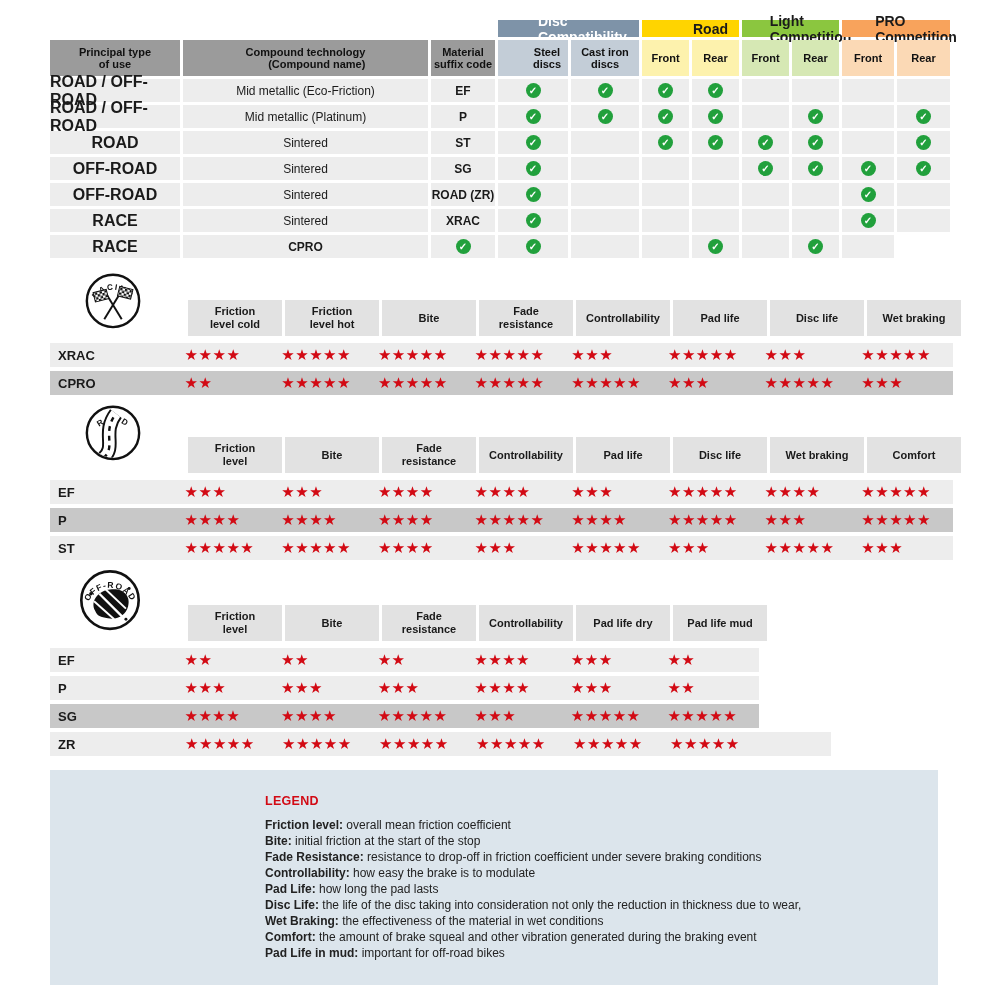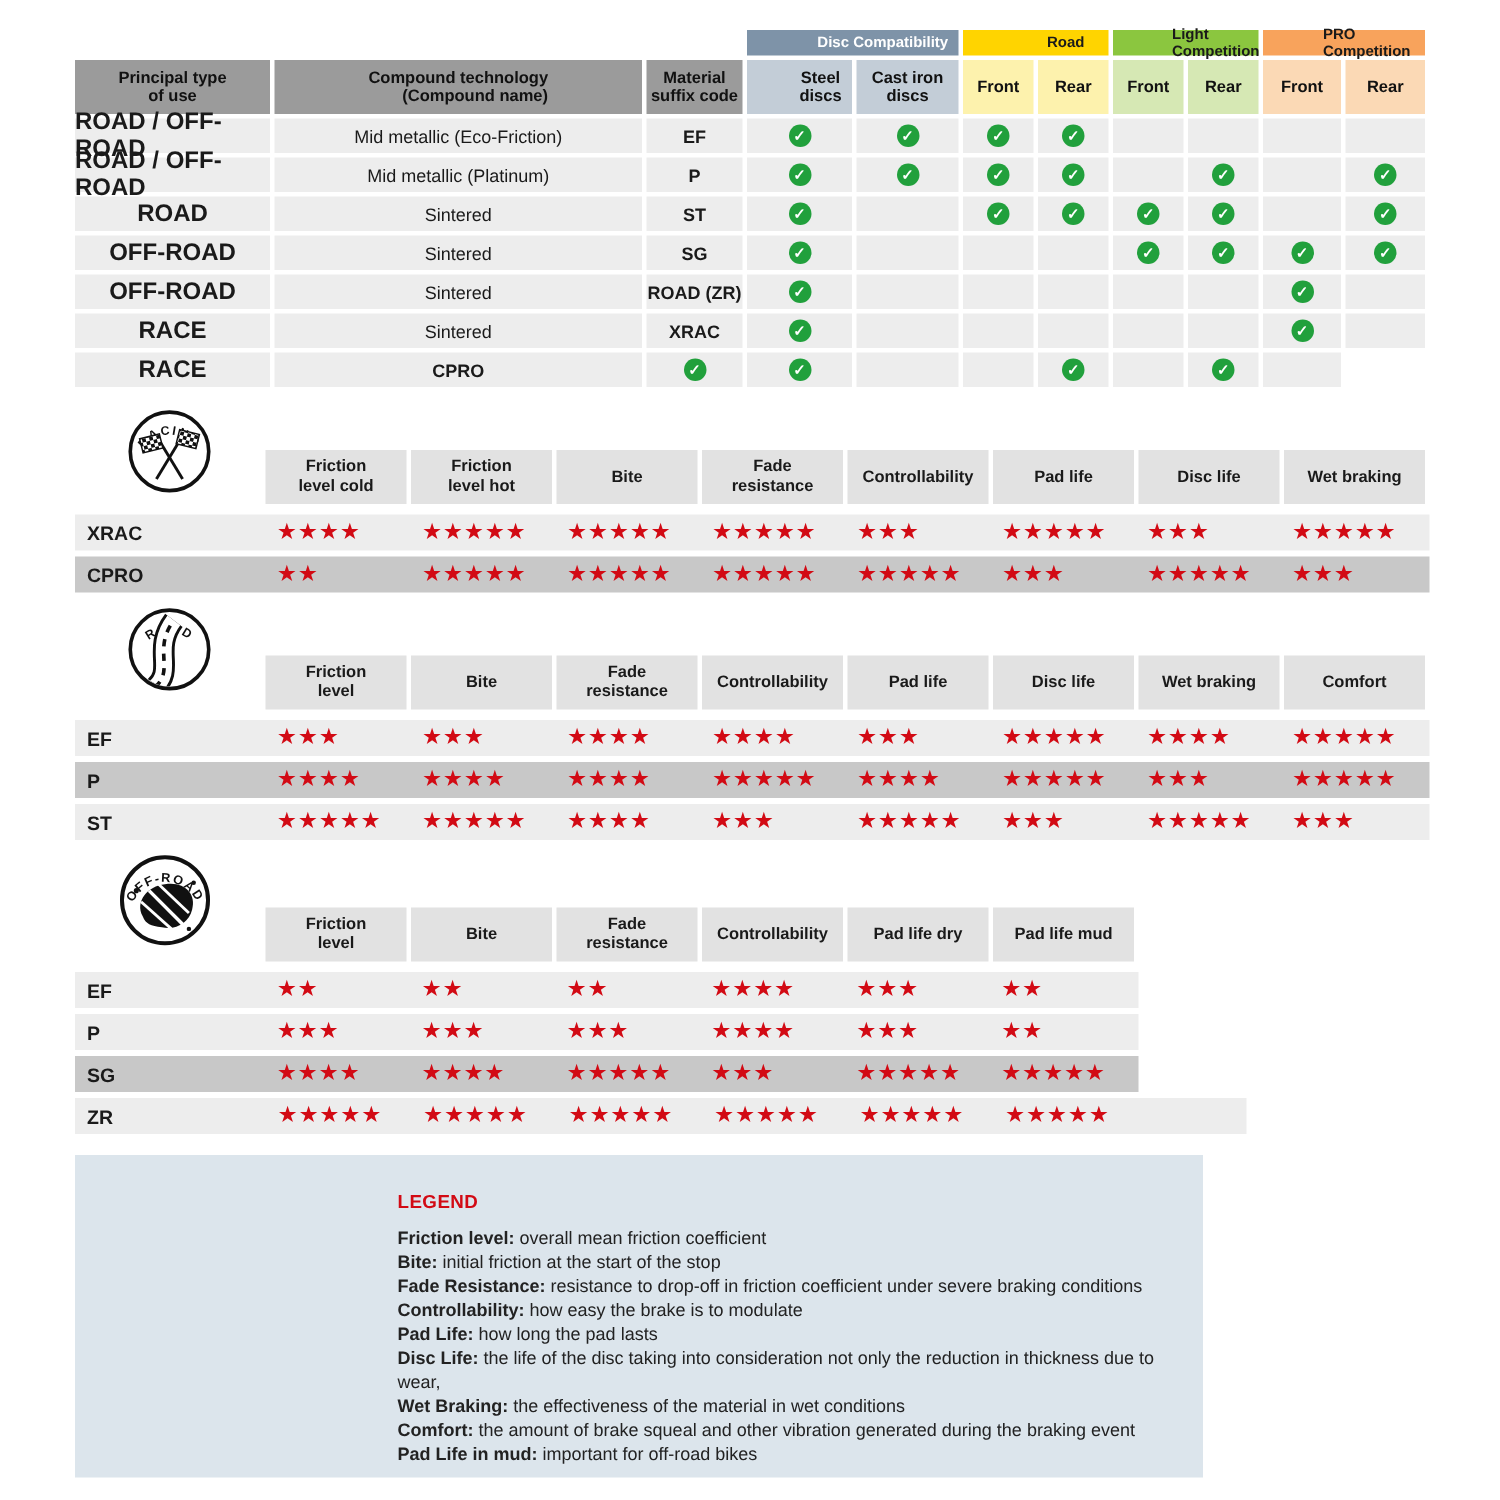--- a/index.html
+++ b/index.html
@@ -5,51 +5,51 @@
   html,body{margin:0;padding:0;background:#fff;}
   .page{position:relative;width:1000px;height:1000px;background:#fff;
         font-family:"Liberation Sans", sans-serif;color:#1a1a1a;overflow:hidden;}
 
   
   .compat{position:absolute;left:50px;top:20px;display:grid;
           grid-template-columns:130px 245px 64px 70px 68px 47px 47px 47px 47px 52px 53px;
           grid-template-rows:17px 36px repeat(7,23px);gap:3px;}
   .cg-spacer{background:transparent;}
   .cg-group{display:flex;align-items:center;justify-content:center;
-            font-size:10px;font-weight:bold;padding-left:40px;}
+            font-size:14px;font-weight:bold;padding-left:40px;}
   .cg-h{display:flex;flex-direction:column;align-items:center;justify-content:center;
         text-align:center;font-size:11px;font-weight:bold;line-height:12.5px;color:#111;}
   .cg-cell{background:var(--cell-gray);display:flex;align-items:center;justify-content:center;
            font-size:12px;}
   .cg-use{font-weight:bold;font-size:16px;}
   .cg-code{font-weight:bold;}
   .chk{width:15px;height:15px;border-radius:50%;background:var(--check-green);color:#fff;
        font-size:10px;font-weight:bold;display:flex;align-items:center;justify-content:center;}
 
   
   .rt{position:absolute;left:50px;width:900px;}
   #rt-racing{top:300px;height:96px;}
   #rt-road{top:437px;height:124px;}
   #rt-offroad{top:605px;height:152px;}
-  .rt-head{position:absolute;left:127px;top:0;display:flex;gap:3px;}
+  .rt-head{position:absolute;left:138px;top:0;display:flex;gap:3px;}
   .rt-h{width:94px;height:36px;background:var(--subheader-gray);display:flex;align-items:center;
         justify-content:center;text-align:center;font-weight:bold;font-size:11px;line-height:13px;}
   .rt-row{position:absolute;left:0;height:24px;display:flex;align-items:center;}
   .rt-label{width:122px;padding-left:8px;font-weight:bold;font-size:13px;}
   .rt-stars{width:92px;padding-left:5px;color:var(--star-red);font-size:15px;
             letter-spacing:.5px;white-space:nowrap;line-height:24px;}
 
   
   .sec-icon{position:absolute;}
   #icon-racing{left:82px;top:268px;}
   #icon-road{left:82px;top:400px;}
   #icon-offroad{left:76px;top:564px;}
 
   
-  .legend{position:absolute;left:50px;top:770px;width:752px;height:215px;
+  .legend{position:absolute;left:50px;top:770px;width:888px;height:215px;
           background:var(--legend-bg);box-sizing:border-box;padding:24px 20px 0 215px;}
   .lg-title{color:var(--star-red);font-weight:bold;font-size:12.5px;margin-bottom:9px;
             letter-spacing:.3px;}
   .lg-line{font-size:12px;line-height:16px;color:#222;}
 </style>
 </head>
 <body>
 
 <div class="page">
 

